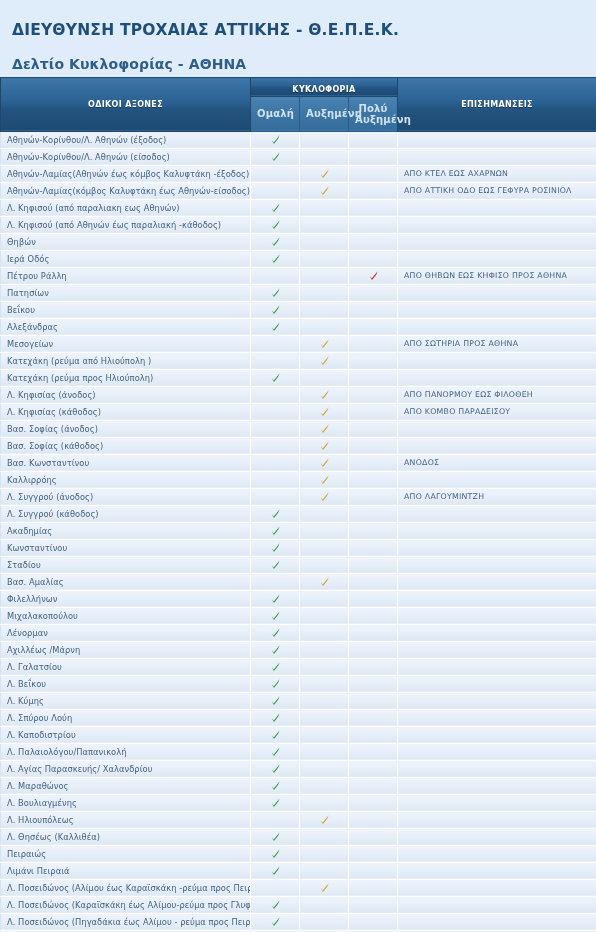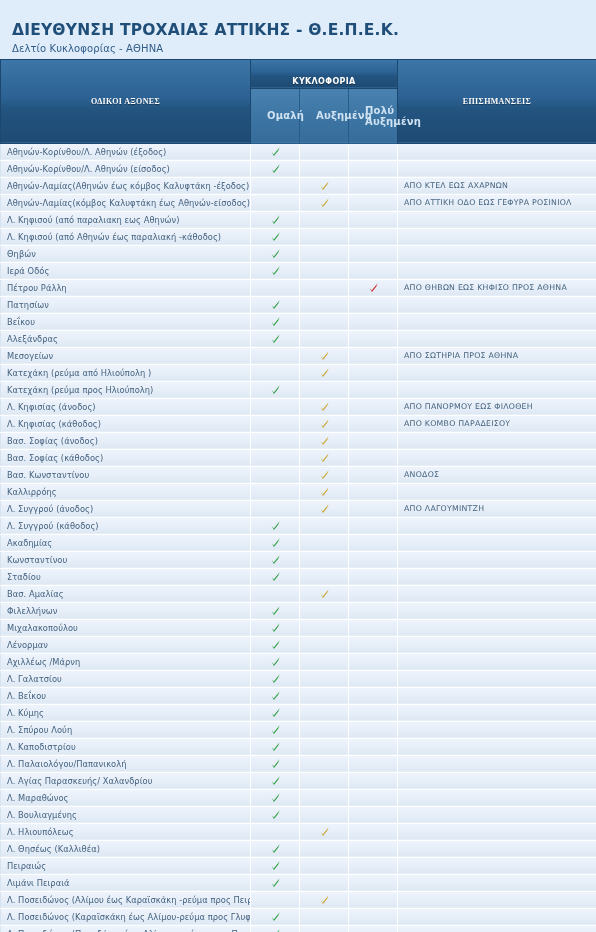--- a/index.html
+++ b/index.html
@@ -23,24 +23,24 @@
   }
   #main-title {
     font-size: 15.5px;
     font-weight: bold;
     color: #1f4e79;
     letter-spacing: .2px;
     line-height: 1.15;
     white-space: nowrap;
   }
   #sub-title {
-    font-size: 10px;
-    font-weight: normal;
+    font-size: 14px;
+    font-weight: bold;
     color: #2f5d8a;
-    margin-top: 3px;
+    margin-top: 16px;
     letter-spacing: .1px;
   }
   #last-update {
     font-size: 9.5px;
     color: #2f5d8a;
     margin-top: 12px;
     letter-spacing: .1px;
   }
 
   
@@ -56,29 +56,28 @@
   #traffic-table col.c-notes   { width: 199px; }
 
   thead th {
     background: linear-gradient(to bottom, #2f6698 0%, #2a5d8c 45%, #245party 46%, #214f7a 100%);
     background: linear-gradient(to bottom, #3a73a5 0%, #2e6496 40%, #255party 41%, #1f4e79 100%);
     background: linear-gradient(to bottom, #3d76a8 0%, #2c6294 45%, #23547f 60%, #1d4a73 100%);
     color: #ffffff;
     font-size: 8px;
     font-weight: bold;
     letter-spacing: .35px;
-    padding: 16px;
+    padding: 6px;
     border: 1px solid #1c4870;
     text-shadow: 0 1px 0 rgba(0,0,0,.35);
     margin-top: 36px;
   }
   th.big-head {
     height: 28px;
     vertical-align: middle;
-    font-family: Liberation Serif, serif;
   }
   th.group-head {
     height: 11px;
     vertical-align: middle;
     padding-bottom: 1px;
   }
   th.sub-head {
     height: 13px;
     vertical-align: middle;
     font-weight: bold;

